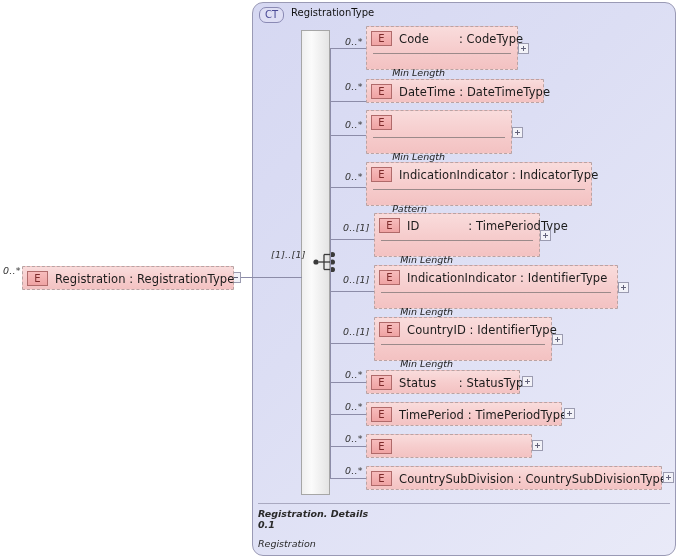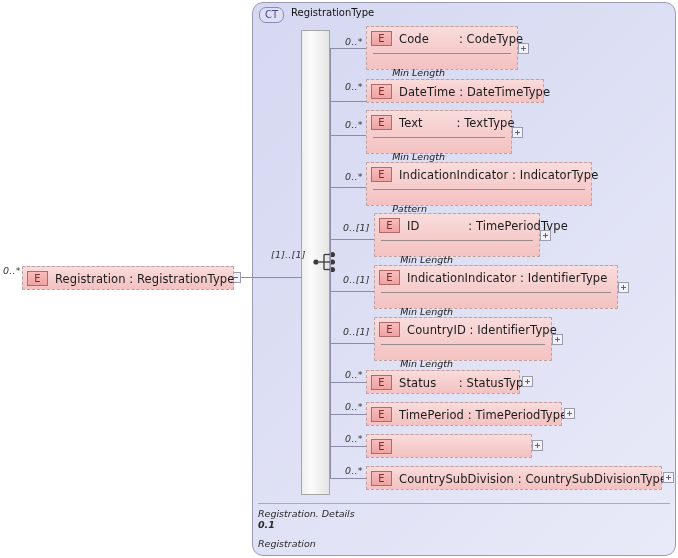--- a/index.html
+++ b/index.html
@@ -176,21 +176,20 @@
       <div class="ebadge">E</div>
       <div class="elabel">DateTime : DateTimeType</div>
     </div>
   </div>
 
   <div class="hline" style="left:330px;top:135px;width:36px;"></div>
   <div class="card" style="left:345px;top:119px;">0..*</div>
   <div class="elem" style="left:366px;top:110px;width:146px;height:44px;">
     <div class="hdr">
       <div class="ebadge">E</div>
-      <div class="elabel">Text         : TextType</div>
     </div>
     <div class="facetsep" style="top:26px;"></div>
     <div class="facet" style="top:29px;">
       <span>Min Length</span>
       <span class="facetval">[1]</span>
     </div>
   </div>
   <div class="expander plus" style="left:512px;top:127px;"></div>
 
   <div class="hline" style="left:330px;top:187px;width:36px;"></div>
@@ -285,17 +284,17 @@
   <div class="card" style="left:345px;top:465px;">0..*</div>
   <div class="elem" style="left:366px;top:466px;width:296px;height:24px;">
     <div class="hdr">
       <div class="ebadge">E</div>
       <div class="elabel">CountrySubDivision : CountrySubDivisionType</div>
     </div>
   </div>
   <div class="expander plus" style="left:663px;top:472px;"></div>
 
   <div id="footsep"></div>
-  <div class="foot" style="left:258px;top:508px;">Registration. Details</div>
+  <div class="foot" style="left:258px;top:508px;font-weight:bold;">Registration. Details</div>
   <div class="foot" style="left:258px;top:519px;font-weight:bold;">0.1</div>
   <div class="foot" style="left:258px;top:538px;">Registration</div>
 
 </div>
 
 </body></html>

